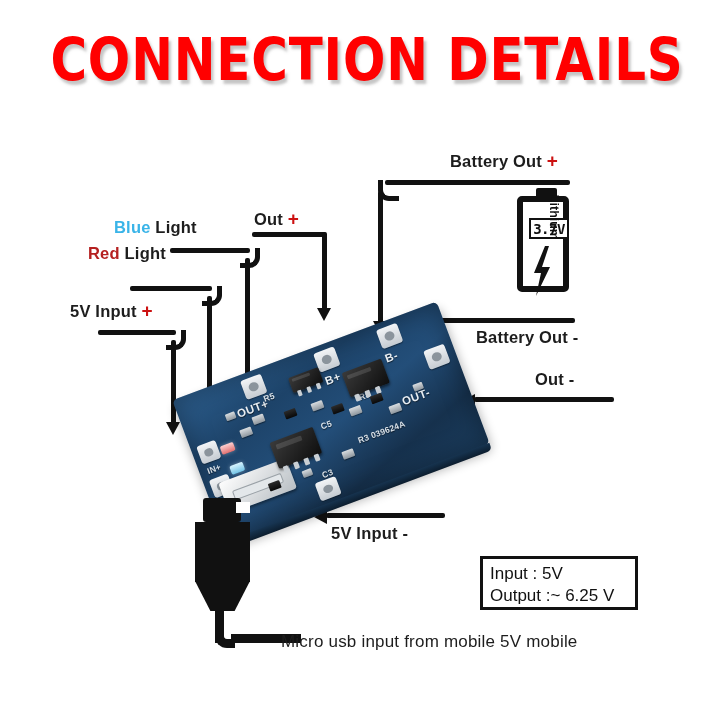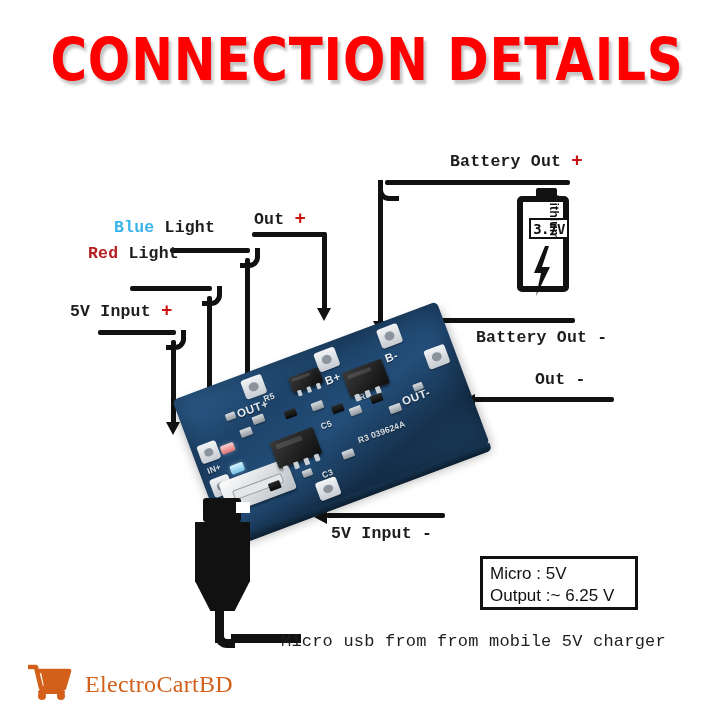--- a/index.html
+++ b/index.html
@@ -16,21 +16,21 @@
     font-size:58px;font-weight:bold;letter-spacing:1px;
     color:#ff0000;
     text-shadow:3px 4px 3px rgba(150,150,150,.55);
     transform:scaleX(.86);transform-origin:50% 50%;
     white-space:nowrap;
   }
 
   
   .lbl{
     position:absolute;white-space:nowrap;color:#1d1d1d;
-    font-family:Liberation Mono, monospace;
+    font-family:Liberation Sans, sans-serif;
     font-size:16.5px;font-weight:bold;letter-spacing:.2px;
   }
   .lbl .plus{color:#cc1111;font-size:19px;font-weight:bold;}
   .lbl .minus{color:#1d1d1d;}
   .c-blue{color:#3ab4e8;}
   .c-red{color:#b52020;}
 
   
   .hbar{position:absolute;background:#111;height:5px;border-radius:2px;}
   .vbar{position:absolute;background:#111;width:5px;border-radius:2px;}
@@ -274,31 +274,21 @@
   </div>
 
   <div class="lbl" style="left:535px;top:370px;">
     <span>Out </span><span class="minus">-</span>
   </div>
 
   <div class="lbl" style="left:331px;top:524px;">
     <span>5V Input </span><span class="minus">-</span>
   </div>
 
-  <div class="lbl" style="left:281px;top:632px;font-weight:normal;font-size:17px;">Micro usb from from mobile 5V charger</div>
+  <div class="lbl" style="left:281px;top:632px;font-weight:normal;font-size:17px;">Micro usb input from mobile 5V mobile</div>
 
   <div class="specbox">
-    <div>Micro : 5V</div>
+    <div>Input : 5V</div>
     <div>Output :~ 6.25 V</div>
   </div>
 
-  <div class="brand">
-    <svg width="44" height="40" viewBox="0 0 44 40">
-      <path d="M1 3 L8 3 L13 24 L36 24 L41 7 L10 7" fill="none" stroke="#d2601a" stroke-width="4.5" stroke-linecap="round" stroke-linejoin="round"></path>
-      <path d="M13 8 L40 8 L36 23 L16 23 Z" fill="#d2601a"></path>
-      <circle cx="14" cy="32" r="4" fill="#d2601a"></circle>
-      <circle cx="33" cy="32" r="4" fill="#d2601a"></circle>
-      <path d="M12 28 L35 28" stroke="#d2601a" stroke-width="4" stroke-linecap="round"></path>
-    </svg>
-    <div class="brand-name">ElectroCartBD</div>
-  </div>
 
 </div>
 
 </body></html>

